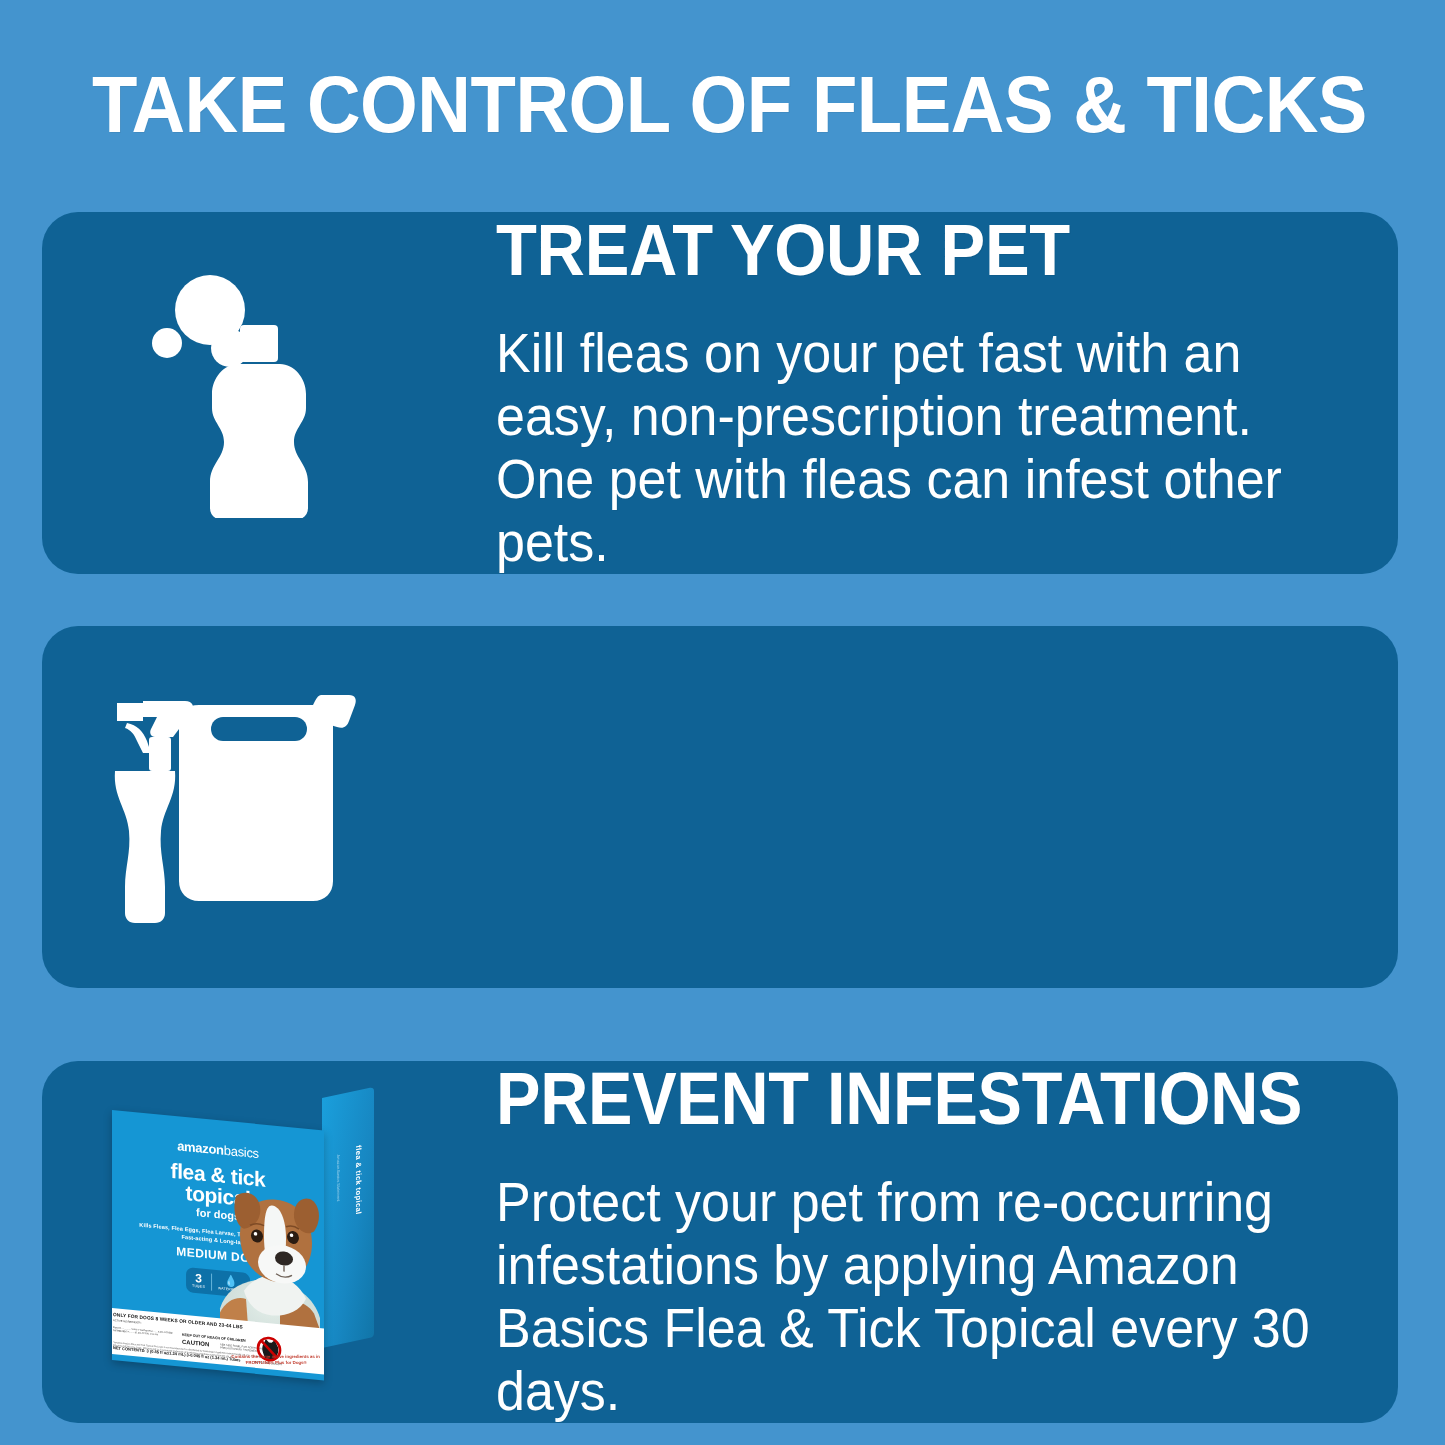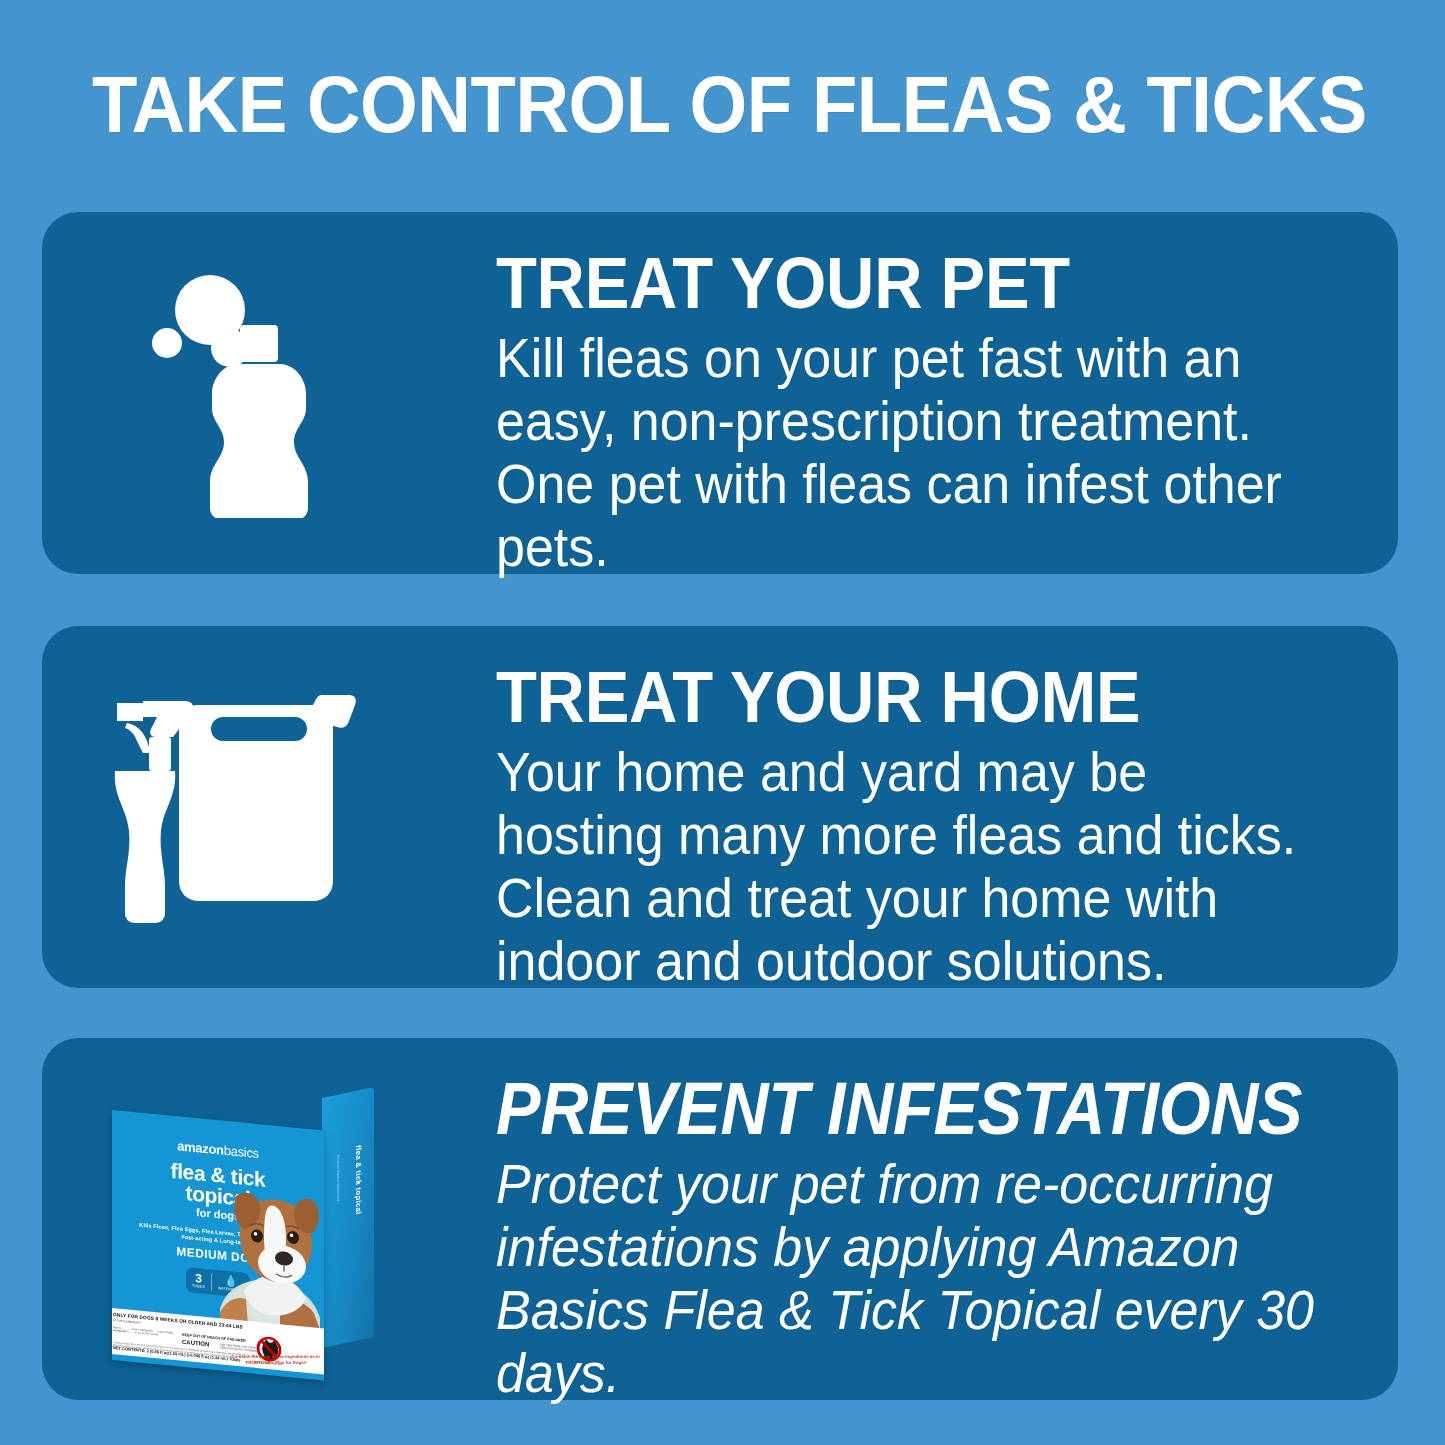--- a/index.html
+++ b/index.html
@@ -33,33 +33,33 @@
     position:absolute;
     left:42px;
     width:1356px;
     height:362px;
     background:#0f6295;
     border-radius:36px;
     box-sizing:border-box;
   }
   #card-1{top:212px;}
   #card-2{top:626px;}
-  #card-3{top:1038px;font-style:italic;}
+  #card-3{top:1061px;}
 
   .card-icon{
     position:absolute;
     left:0px; top:0px;
     width:400px; height:362px;
     display:flex;align-items:center;justify-content:center;
   }
   .card-body{
     position:absolute;
     left:412px; top:0;
     right:28px; height:362px;
-    display:flex;flex-direction:column;justify-content:flex-start;margin-top:33px;
+    display:flex;flex-direction:column;justify-content:space-between;
   }
   .card-heading{
     color:#ffffff;
     font-weight:bold;
     font-size:72px;
     line-height:76px;
     letter-spacing:-0.3px;
     transform:scaleX(0.93);
     transform-origin:left center;
     white-space:nowrap;
@@ -243,24 +243,20 @@
         <rect x="104" y="30" width="96" height="24" rx="12" fill="#0f6295"></rect>
         <path d="M214 8 h28 c6 0 8 4 6 10 l-6 16 c-2 6 -6 8 -12 6 l-20 -6 c-6 -2 -8 -6 -6 -12 l4 -8 c2 -4 4 -6 6 -6 z" fill="#ffffff"></path>
 
         <path d="M10 16 h26 v18 h-26 z" fill="#ffffff"></path>
         <path d="M36 14 h42 c8 0 10 6 6 12 l-18 24 h-18 c-4 0 -6 -4 -4 -8 l6 -12 h-14 z" fill="#ffffff"></path>
         <path d="M20 36 c10 2 16 8 20 18 l4 12 h-8 l-6 -12 c-3 -7 -6 -11 -12 -13 z" fill="#ffffff"></path>
         <rect x="42" y="50" width="22" height="34" rx="3" fill="#ffffff"></rect>
         <path d="M40 84 h28 c2 26 -12 38 -14 60 c-2 22 4 36 4 56 v26 c0 6 -4 10 -10 10 h-20 c-6 0 -10 -4 -10 -10 v-26 c0 -20 6 -34 4 -56 c-2 -22 -16 -34 -14 -60 z" fill="#ffffff"></path>
       </svg>
     </div>
-    <div class="card-body">
-      <div class="card-heading">TREAT YOUR HOME</div>
-      <div class="card-text">Your home and yard may be hosting many more fleas and ticks. Clean and treat your home with indoor and outdoor solutions.</div>
-    </div>
   </div>
 
   <div class="card" id="card-3">
     <div class="card-body">
       <div class="card-heading">PREVENT INFESTATIONS</div>
       <div class="card-text">Protect your pet from re-occurring infestations by applying Amazon Basics Flea &amp; Tick Topical every 30 days.</div>
     </div>
   </div>
 
   <div class="product-box">

